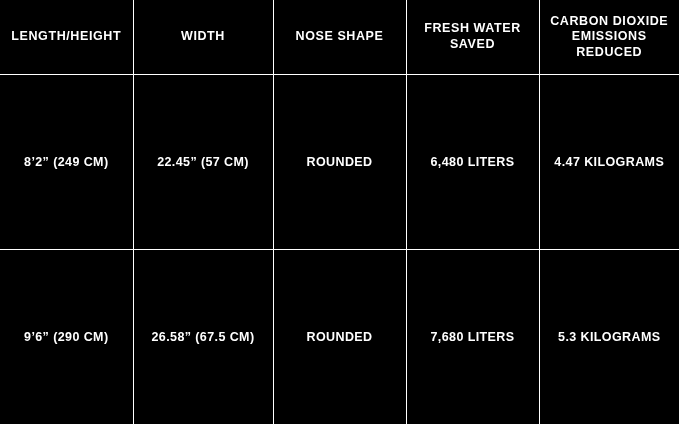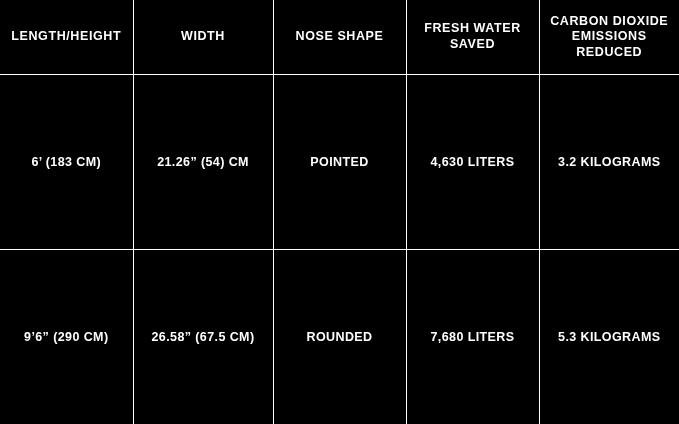--- a/index.html
+++ b/index.html
@@ -76,25 +76,25 @@
     <tr>
       <th>LENGTH/HEIGHT</th>
       <th>WIDTH</th>
       <th>NOSE SHAPE</th>
       <th>FRESH WATER SAVED</th>
       <th>CARBON DIOXIDE EMISSIONS REDUCED</th>
     </tr>
   </thead>
   <tbody>
     <tr>
-      <td>6’ (183 CM)</td>
-      <td>21.26” (54) CM</td>
-      <td>POINTED</td>
-      <td>4,630 LITERS</td>
-      <td>3.2 KILOGRAMS</td>
+      <td>8’2” (249 CM)</td>
+      <td>22.45” (57 CM)</td>
+      <td>ROUNDED</td>
+      <td>6,480 LITERS</td>
+      <td>4.47 KILOGRAMS</td>
     </tr>
     <tr>
       <td>9’6” (290 CM)</td>
       <td>26.58” (67.5 CM)</td>
       <td>ROUNDED</td>
       <td>7,680 LITERS</td>
       <td>5.3 KILOGRAMS</td>
     </tr>
   </tbody>
 </table>

